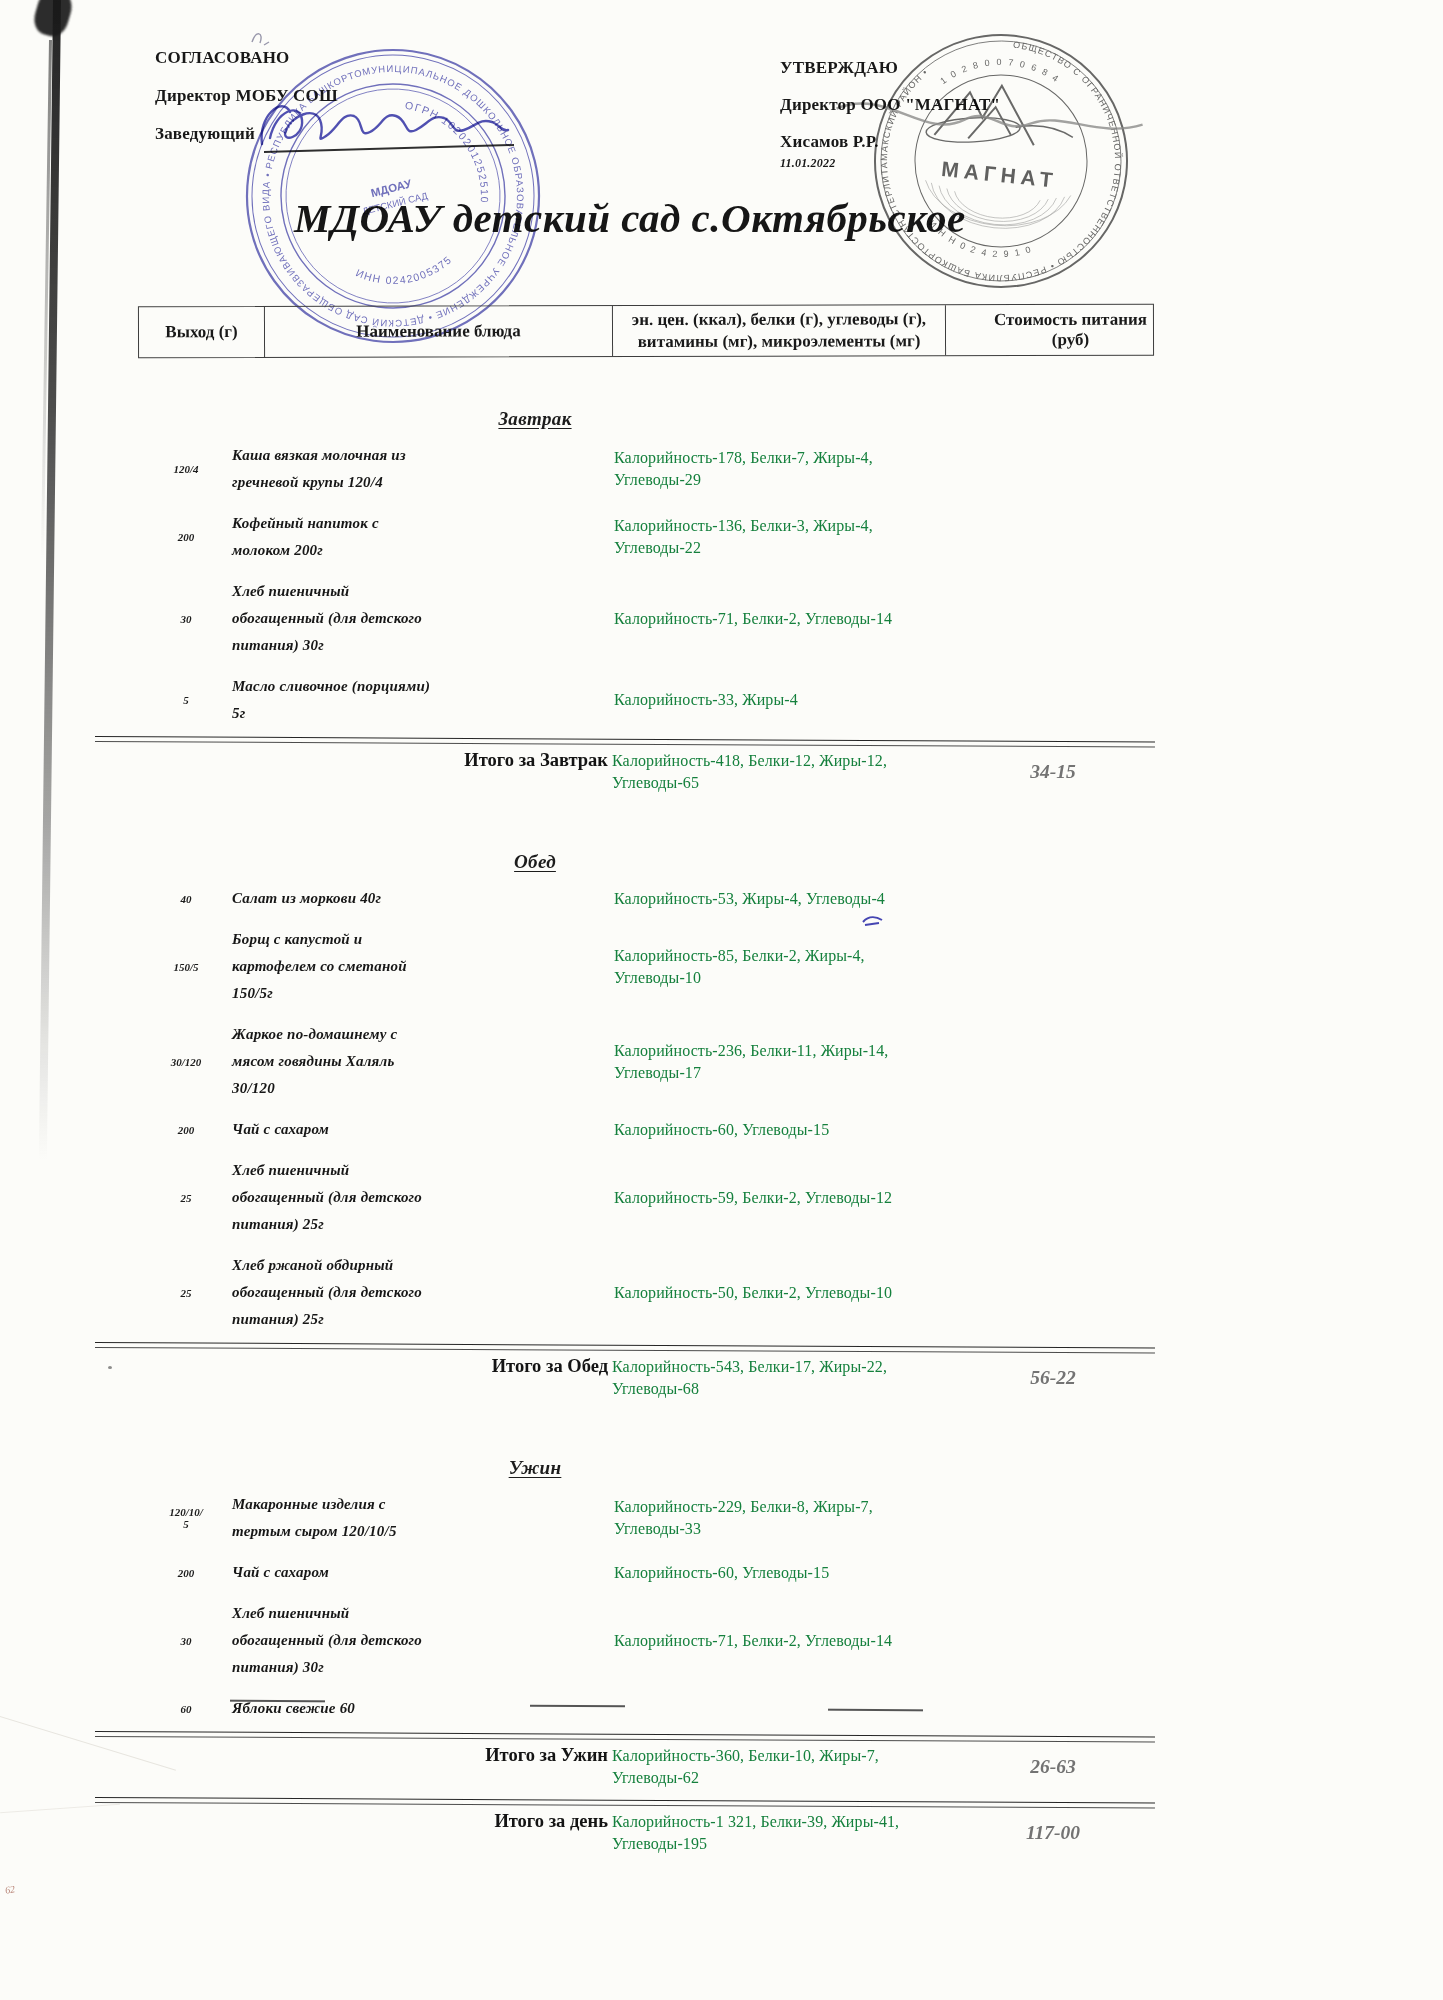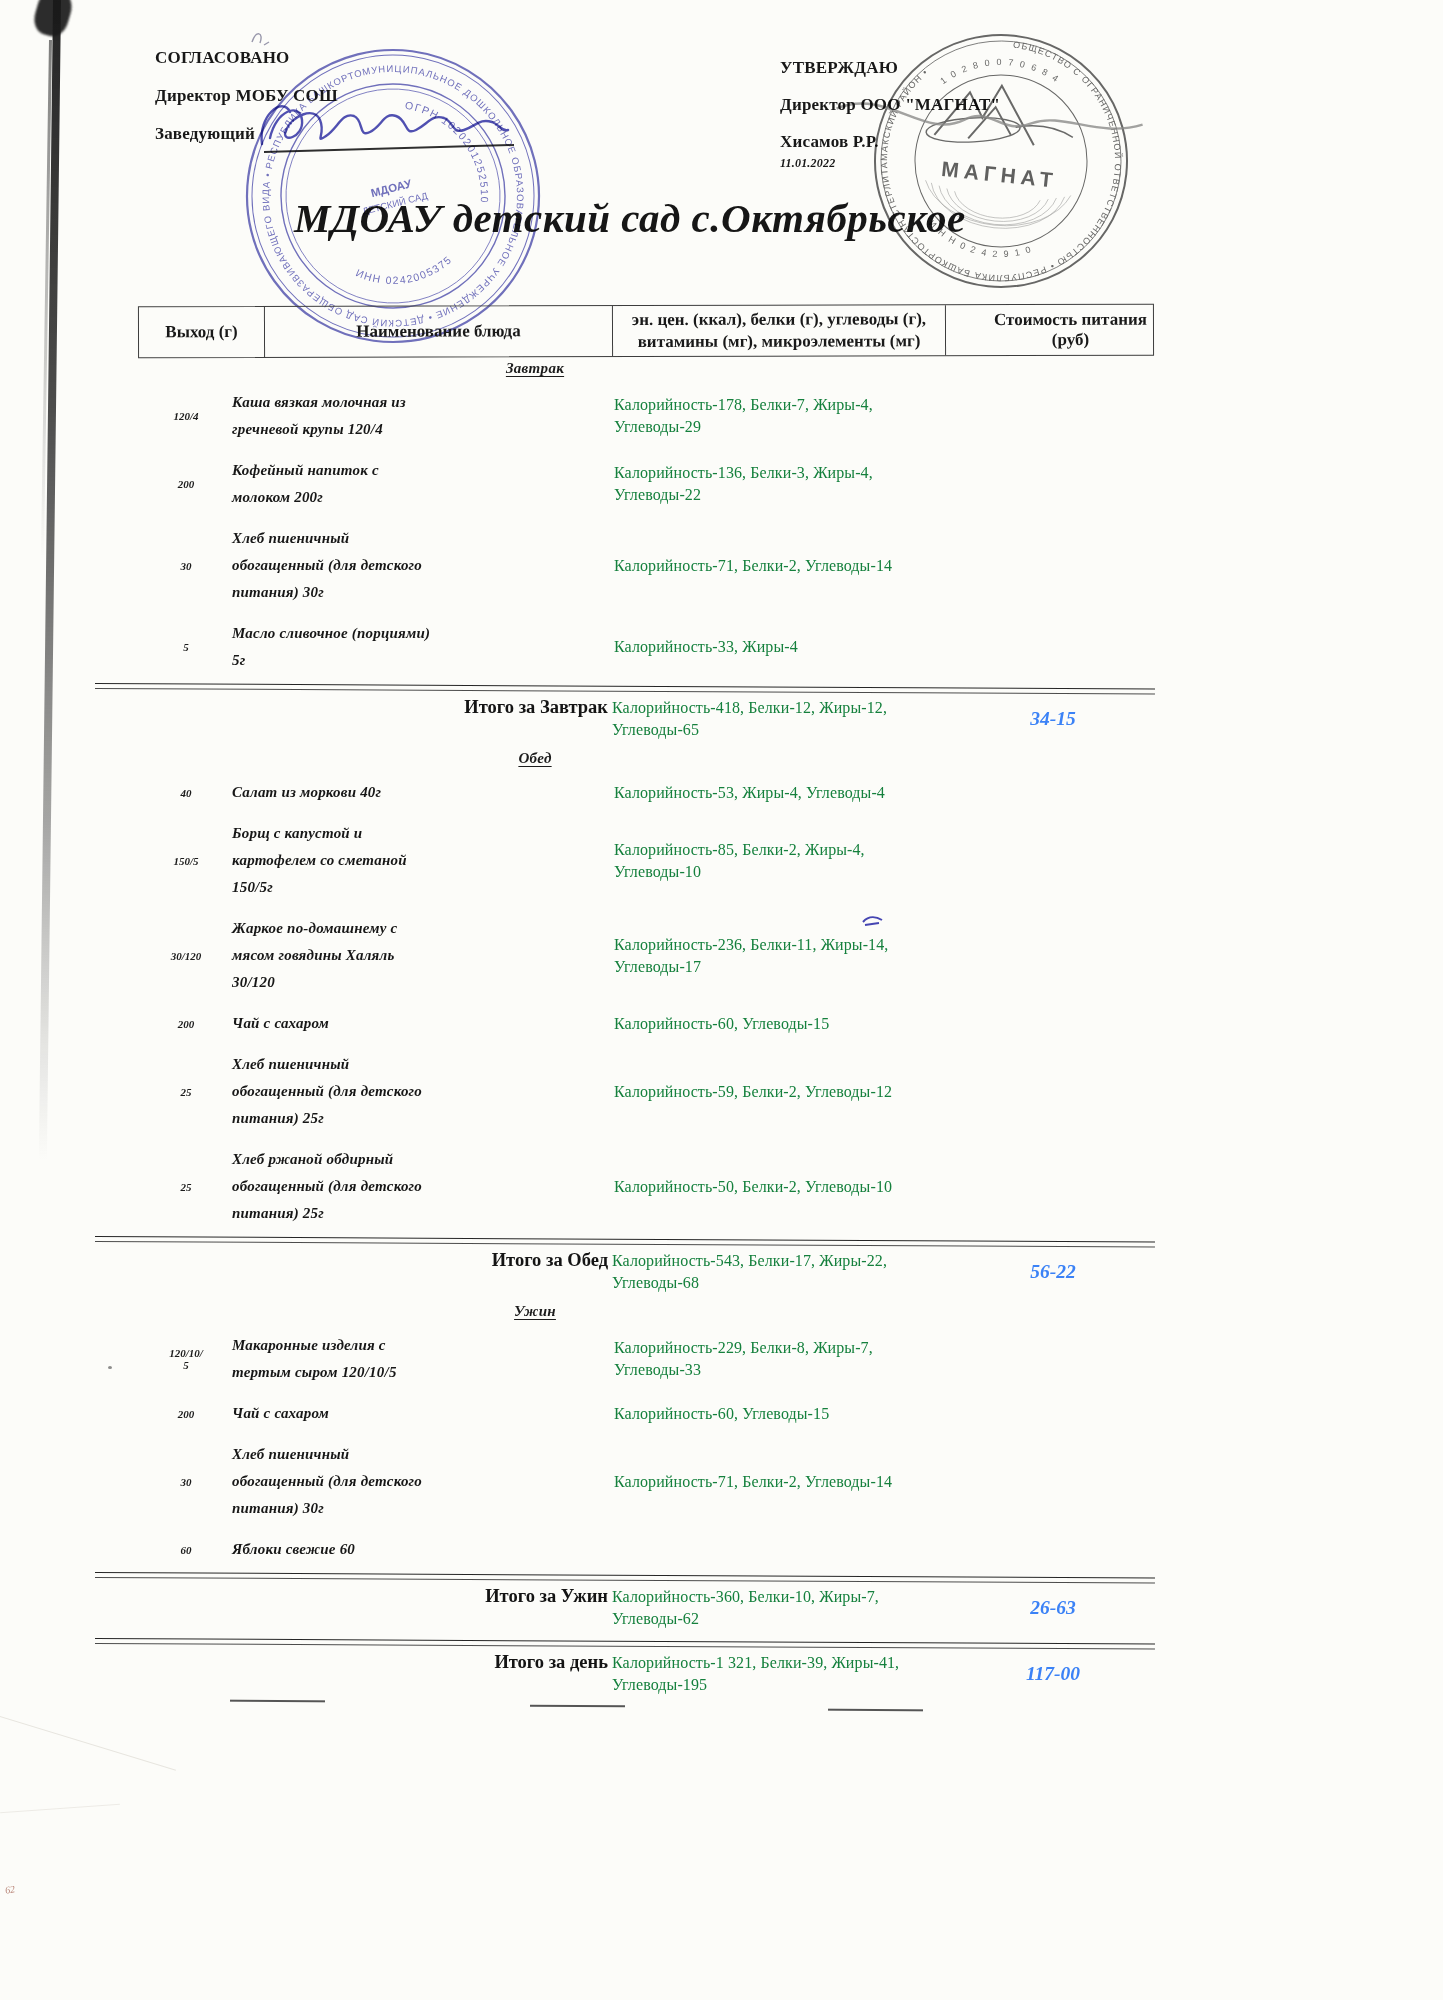--- a/index.html
+++ b/index.html
@@ -54,31 +54,31 @@
     grid-template-columns:126px 348px 333px 1fr;
     border:1.7px solid #3d3d3d; transform:rotate(-0.15deg); background:transparent;}
   .thead>div{border-right:1.5px solid #3d3d3d; display:flex; align-items:center;
     justify-content:center; text-align:center; font-weight:bold; font-size:17px;
     min-height:46px; padding:2px 3px; color:#191919;}
   .thead>div:last-child{border-right:none;margin-left:42px;}
   .th-nutr{font-size:16.2px; line-height:1.32; white-space:pre-line;}
   
   .tbody{position:absolute; left:140px; top:357px; width:1012px;}
   .m-sec{padding:3px 0 5px; width:790px; text-align:center;}
-  .m-sec-label{font-weight:bold; font-style:italic; font-size:15px;
-    text-decoration:underline; text-underline-offset:3px; letter-spacing:.3px;}
+  .m-sec-label{font-weight:bold; font-style:italic; font-size:19px;
+    text-decoration:underline; text-underline-offset:3px; letter-spacing:.3px;margin-top:48px;}
   .m-row{display:grid; grid-template-columns:92px 382px 340px 1fr; padding:7px 0;}
   .m-out{align-self:center; text-align:center; font-weight:bold; font-style:italic;
     font-size:11px; white-space:pre-line; word-break:break-word; padding:0 6px;}
   .m-dish{font-weight:bold; font-style:italic; font-size:15px; line-height:27px;
     white-space:pre-line; letter-spacing:.2px; color:#171717;}
   .m-nutr{align-self:center; font-size:16px; line-height:22px; white-space:pre-line;
     color:#15803d; letter-spacing:.1px;font-family:Liberation Serif, serif;}
   .m-price{align-self:center; text-align:center; font-weight:bold; font-style:italic;
-    font-size:19.5px; color:#3b82f6;}
+    font-size:19.5px; color:#737373;}
   .m-sep{height:4px; border-top:1.8px solid #262626; border-bottom:1.2px solid #4c4c4c;
     width:1060px; margin:2px 0 2px -45px; transform:rotate(0.3deg);
     transform-origin:left center;}
   .m-trow{grid-template-columns:472px 342px 1fr; padding:6px 0;}
   .m-tlabel{text-align:right; font-weight:bold; font-size:18.5px; padding-right:4px;
     align-self:start; color:#141414;}
   .m-trow .m-nutr{align-self:start;}
   
   .sig-line{position:absolute; height:2px; background:#555; width:95px; filter:blur(.2px);}
   .sl1{left:230px; top:1700px; transform:rotate(.4deg);}

